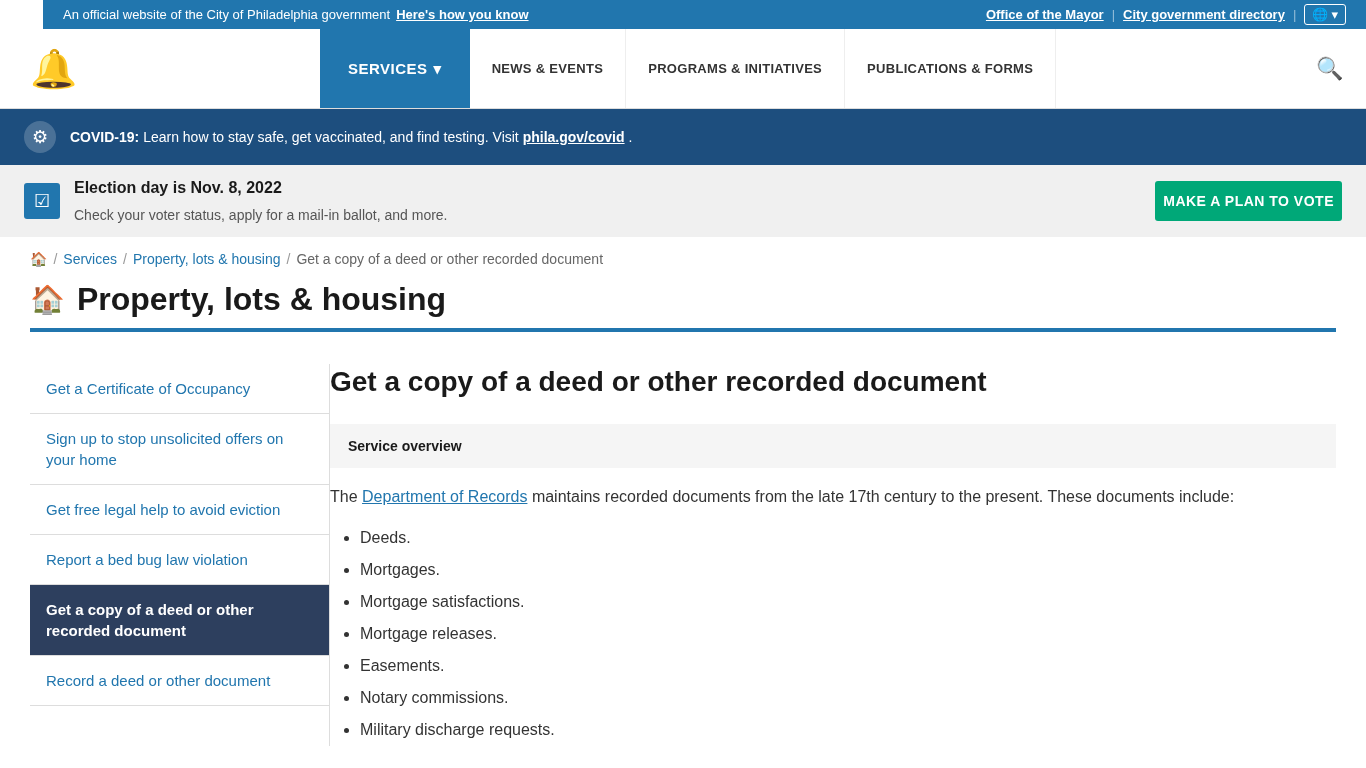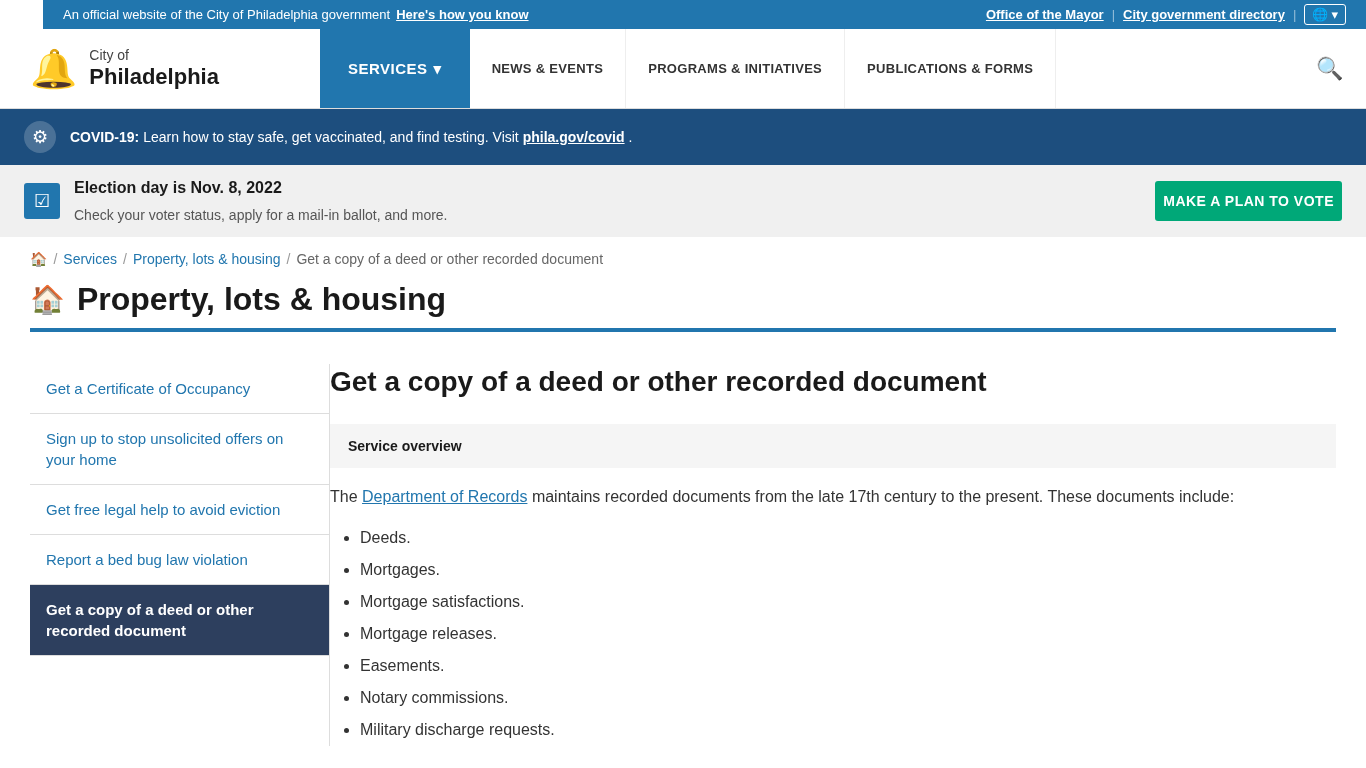--- a/index.html
+++ b/index.html
@@ -261,24 +261,20 @@
     <button class="globe-btn">
       <span>🌐</span>
       <span>▾</span>
     </button>
   </div>
 </div>
 
 <div class="header">
   <div class="header-logo">
     <span class="logo-icon">🔔</span>
-    <div class="logo-text">
-      <div class="city-of">City of</div>
-      <div class="philadelphia">Philadelphia</div>
-    </div>
   </div>
   <div class="nav-services">
     <span>SERVICES</span>
     <span>▾</span>
   </div>
   <nav class="main-nav">
     <a href="#">NEWS &amp; EVENTS</a>
     <a href="#">PROGRAMS &amp; INITIATIVES</a>
     <a href="#">PUBLICATIONS &amp; FORMS</a>
     <button class="search-btn">
@@ -327,20 +323,21 @@
 </div>
 
 <div class="main-content">
 
   <nav class="sidebar">
     <a class="sidebar-item" href="#">Get a Certificate of Occupancy</a>
     <a class="sidebar-item" href="#">Sign up to stop unsolicited offers on your home</a>
     <a class="sidebar-item" href="#">Get free legal help to avoid eviction</a>
     <a class="sidebar-item" href="#">Report a bed bug law violation</a>
     <a class="sidebar-item active" href="#">Get a copy of a deed or other recorded document</a>
+    <a class="sidebar-item" href="#">Record a deed or other document</a>
   </nav>
 
   <div class="content">
     <h1>Get a copy of a deed or other recorded document</h1>
 
     <div class="service-overview-box">
       <h2>Service overview</h2>
     </div>
 
     <p>

